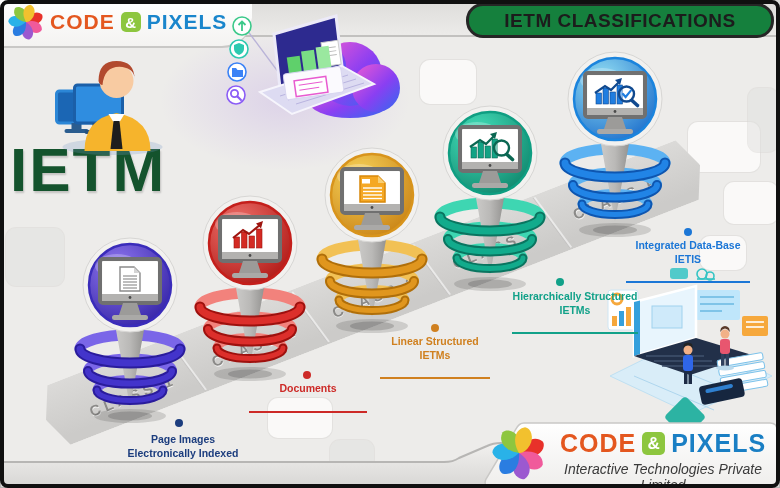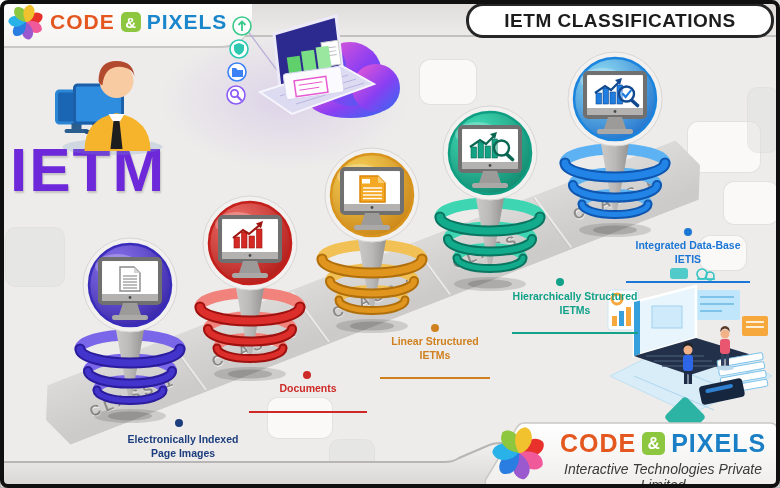--- a/index.html
+++ b/index.html
@@ -18,21 +18,21 @@
   .logo-panel{position:absolute;left:0;top:0;width:252px;height:46px;z-index:4;
           background:linear-gradient(#ffffff,#f4f3f1);border-bottom:2px solid #c9c8c6;
           border-radius:0 0 30px 0;}
   .hlogo{position:absolute;left:8px;top:4px;z-index:5;display:flex;align-items:center;gap:6px;}
   .hlogo .code{color:#e4571f;font-size:21px;font-weight:800;letter-spacing:1px;}
   .amp{display:inline-flex;align-items:center;justify-content:center;background:#8dc63f;color:#fff;
        border-radius:5px;font-weight:800;}
   .hlogo .amp{width:20px;height:20px;font-size:15px;}
   .hlogo .pixels{color:#1a86cc;font-size:21px;font-weight:800;letter-spacing:1px;}
   .title-pill{position:absolute;left:466px;top:3px;width:302px;height:29px;z-index:5;
-      border:3px solid #262626;border-radius:17px;background:#ffffff;
+      border:3px solid #262626;border-radius:17px;background:#15803d;
       display:flex;align-items:center;justify-content:center;
       font-size:19px;font-weight:800;color:#1c1c1c;letter-spacing:.5px;}
   
   .ietm{position:absolute;left:10px;top:134px;z-index:6;font-size:62px;font-weight:800;
         color:#2b87c6;letter-spacing:2px;text-shadow:1px 2px 2px rgba(0,0,0,.18);}
   
   .road{position:absolute;left:46px;top:388px;width:702px;height:64px;z-index:8;
         transform:rotate(-21.3deg);transform-origin:0 50%;
         background:linear-gradient(#dbdad8,#ccCBc9 85%);
         clip-path:polygon(0 50%,2% 0,98% 0,100% 50%,98% 100%,2% 100%);
@@ -170,21 +170,21 @@
       <rect x="38" y="68" width="12" height="7" fill="#28527e"></rect>
         <rect x="30" y="75" width="28" height="4" rx="2" fill="#28527e"></rect>
     </g>
     <path d="M30,96 Q30,64 62,58 Q96,64 96,96 Z" fill="#f6b42c"></path>
     <polygon points="54,59 70,59 62,72" fill="#ffffff"></polygon>
     <polygon points="59,66 65,66 68,94 56,94" fill="#1e1e1e"></polygon>
     <circle cx="62" cy="26" r="17" fill="#f8cba2"></circle>
     <path d="M44,26 Q44,6 62,6 Q80,6 80,24 Q80,14 68,12 Q50,10 48,30 Q45,30 44,26 Z" fill="#b24a2e"></path>
   </svg>
 
-  <div class="ietm" style="color: #6d28d9;">IETM</div>
+  <div class="ietm" style="color: #14532d;">IETM</div>
 
   <div class="road">
     <div class="divider" style="left:150px"></div>
     <div class="divider" style="left:282px"></div>
     <div class="divider" style="left:412px"></div>
     <div class="divider" style="left:542px"></div>
     <div class="road-label" style="left:44px;top:32px">CLASS 1</div>
     <div class="road-label" style="left:176px;top:30px">CLASS 2</div>
     <div class="road-label" style="left:306px;top:28px">CLASS 3</div>
     <div class="road-label" style="left:436px;top:26px">CLASS 4</div>
@@ -419,22 +419,22 @@
         </g>
   </svg></div>
 
   <div class="dot" style="left: 175px; top: 419px; background: rgb(28, 61, 126);"></div>
   <div class="dot" style="left: 303px; top: 371px; background: rgb(205, 42, 39);"></div>
   <div class="dot" style="left: 431px; top: 324px; background: rgb(208, 128, 31);"></div>
   <div class="dot" style="left: 556px; top: 278px; background: rgb(18, 161, 137);"></div>
   <div class="dot" style="left: 684px; top: 228px; background: rgb(27, 118, 214);"></div>
 
   <div class="cls-label" style="left: 126px; top: 433px; width: 114px; color: rgb(28, 61, 126); border-bottom-color: rgb(28, 61, 126);">
-    <div>Electronically Indexed</div>
-      <div>Page Images</div>
+    <div>Page Images</div>
+      <div>Electronically Indexed</div>
   </div>
   <div class="cls-label" style="left: 249px; top: 382px; width: 118px; color: rgb(205, 42, 39); border-bottom-color: rgb(205, 42, 39);">
       <div>Documents</div>
   </div>
   <div class="cls-label" style="left: 380px; top: 335px; width: 110px; color: rgb(208, 128, 31); border-bottom-color: rgb(208, 128, 31);">
     <div>Linear Structured</div>
       <div>IETMs</div>
   </div>
   <div class="cls-label" style="left: 512px; top: 290px; width: 126px; color: rgb(18, 161, 137); border-bottom-color: rgb(18, 161, 137);">
     <div>Hierarchically Structured</div>

